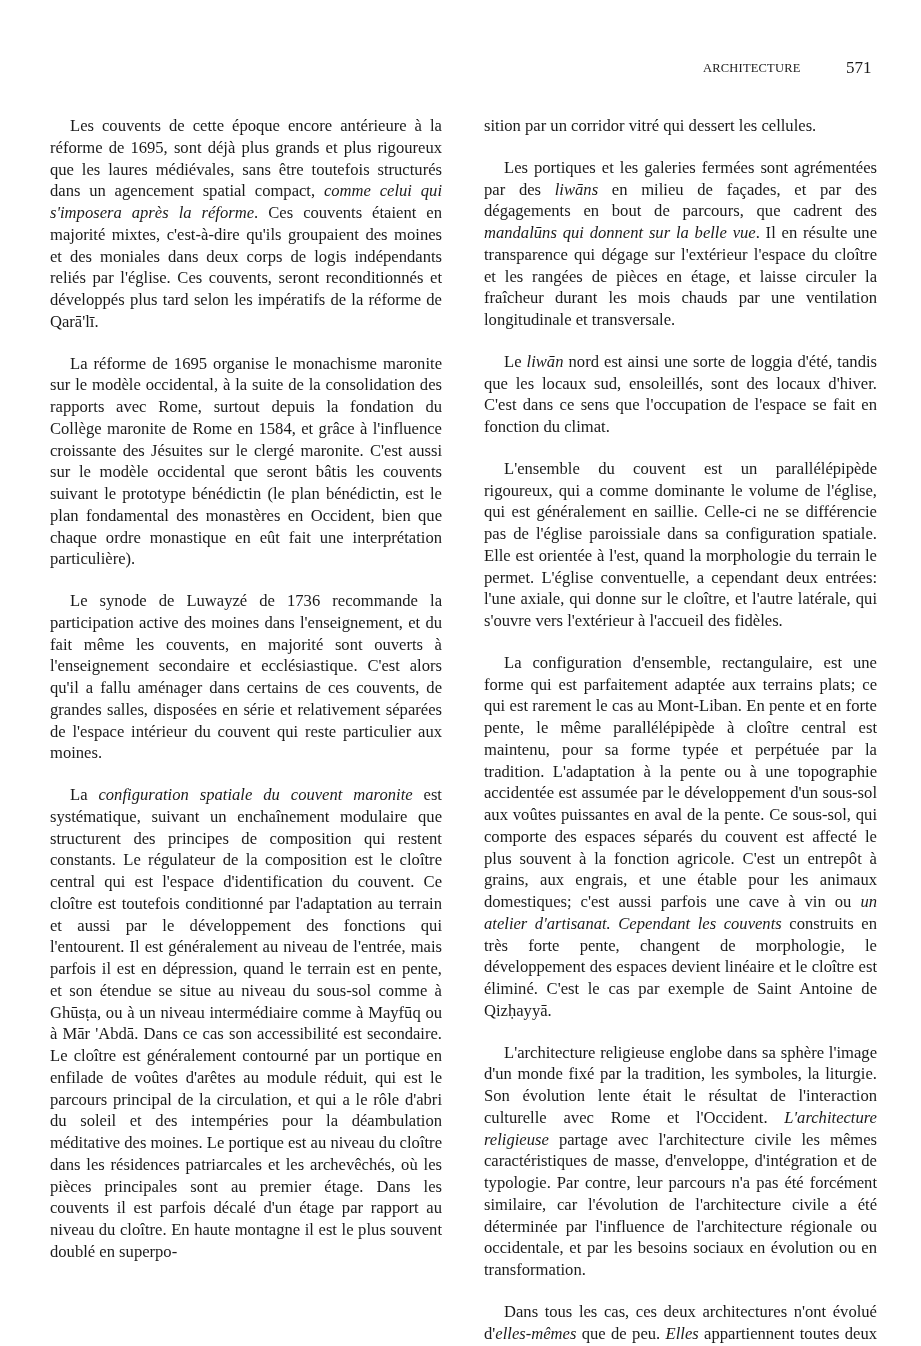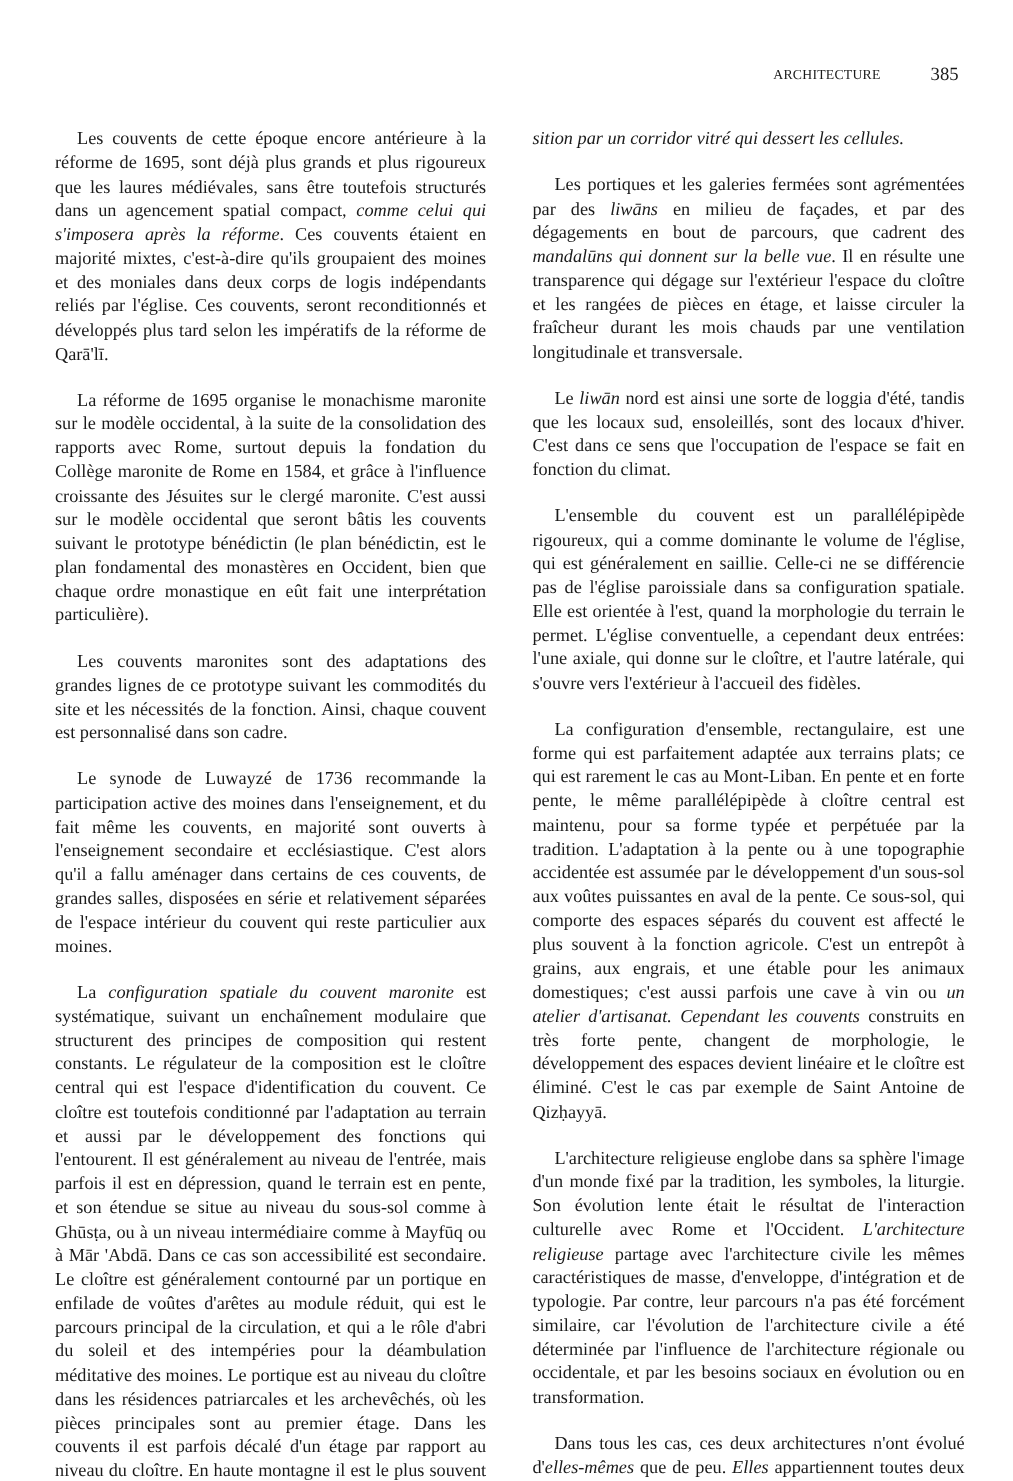--- a/index.html
+++ b/index.html
@@ -6,37 +6,36 @@
   body { width: 921px; height: 1346px; position: relative; overflow: hidden;
          font-family: "Liberation Serif", "DejaVu Serif", serif; color: #1a1a1a; }
   .running-head { position: absolute; top: 58px; left: 0; width: 754px; height: 22px; }
   .rh-title { position: absolute; left: 703px; top: 3px; font-size: 12.5px; letter-spacing: 0.2px; }
   .rh-page { position: absolute; left: 846px; top: 0px; font-size: 17px; }
   .column { position: absolute; top: 115px; width: 392px; font-size: 16.6px; line-height: 21.75px;
             text-align: justify; hyphens: manual; }
   .col-left { left: 50px; }
   .col-right { left: 484px; width: 393px; }
   .column p { margin: 0; text-indent: 20px; }
-  .column p.cont { text-indent: 0; font-style: italic; }
+  .column p.cont { text-indent: 0; }
   .column p + p { margin-top: 20px; }
   em { font-style: italic; }
 </style>
 </head>
 <body>
 
 <div class="page">
   <div class="running-head">
     <span class="rh-title">ARCHITECTURE</span>
-    <span class="rh-page">385</span>
+    <span class="rh-page">571</span>
   </div>
 
   <div class="column col-left">
       <p><span>Les couvents de cette époque encore antérieure à la réforme de 1695, sont déjà plus grands et plus rigoureux que les laures médiévales, sans être toutefois structurés dans un agencement spatial compact, </span><em>comme celui qui s'imposera après la réforme</em><span>. Ces couvents étaient en majorité mixtes, c'est-à-dire qu'ils groupaient des moines et des moniales dans deux corps de logis indépendants reliés par l'église. Ces couvents, seront reconditionnés et développés plus tard selon les impératifs de la réforme de Qarā'lī.</span></p>
       <p><span>La réforme de 1695 organise le monachisme maronite sur le modèle occidental, à la suite de la consolidation des rapports avec Rome, surtout depuis la fondation du Collège maronite de Rome en 1584, et grâce à l'influence croissante des Jésuites sur le clergé maronite. C'est aussi sur le modèle occidental que seront bâtis les couvents suivant le prototype bénédictin (le plan bénédictin, est le plan fondamental des monastères en Occident, bien que chaque ordre monastique en eût fait une interprétation particulière).</span></p>
-      <p><span>Les couvents maronites sont des adaptations des grandes lignes de ce prototype suivant les commodités du site et les nécessités de la fonction. Ainsi, chaque couvent est personnalisé dans son cadre.</span></p>
       <p><span>Le synode de Luwayzé de 1736 recommande la participation active des moines dans l'enseignement, et du fait même les couvents, en majorité sont ouverts à l'enseignement secondaire et ecclésiastique. C'est alors qu'il a fallu aménager dans certains de ces couvents, de grandes salles, disposées en série et relativement séparées de l'espace intérieur du couvent qui reste particulier aux moines.</span></p>
       <p><span>La </span><em>configuration spatiale du couvent maronite</em><span> est systématique, suivant un enchaînement modulaire que structurent des principes de composition qui restent constants. Le régulateur de la composition est le cloître central qui est l'espace d'identification du couvent. Ce cloître est toutefois conditionné par l'adaptation au terrain et aussi par le développement des fonctions qui l'entourent. Il est généralement au niveau de l'entrée, mais parfois il est en dépression, quand le terrain est en pente, et son étendue se situe au niveau du sous-sol comme à Ghūsṭa, ou à un niveau intermédiaire comme à Mayfūq ou à Mār 'Abdā. Dans ce cas son accessibilité est secondaire. Le cloître est généralement contourné par un portique en enfilade de voûtes d'arêtes au module réduit, qui est le parcours principal de la circulation, et qui a le rôle d'abri du soleil et des intempéries pour la déambulation méditative des moines. Le portique est au niveau du cloître dans les résidences patriarcales et les archevêchés, où les pièces principales sont au premier étage. Dans les couvents il est parfois décalé d'un étage par rapport au niveau du cloître. En haute montagne il est le plus souvent doublé en superpo-</span></p>
     </div>
   <div class="column col-right">
       <p class="cont"><span>sition par un corridor vitré qui dessert les cellules.</span></p>
       <p><span>Les portiques et les galeries fermées sont agrémentées par des </span><em>liwāns</em><span> en milieu de façades, et par des dégagements en bout de parcours, que cadrent des </span><em>mandalūns qui donnent sur la belle vue</em><span>. Il en résulte une transparence qui dégage sur l'extérieur l'espace du cloître et les rangées de pièces en étage, et laisse circuler la fraîcheur durant les mois chauds par une ventilation longitudinale et transversale.</span></p>
       <p><span>Le </span><em>liwān</em><span> nord est ainsi une sorte de loggia d'été, tandis que les locaux sud, ensoleillés, sont des locaux d'hiver. C'est dans ce sens que l'occupation de l'espace se fait en fonction du climat.</span></p>
       <p><span>L'ensemble du couvent est un parallélépipède rigoureux, qui a comme dominante le volume de l'église, qui est généralement en saillie. Celle-ci ne se différencie pas de l'église paroissiale dans sa configuration spatiale. Elle est orientée à l'est, quand la morphologie du terrain le permet. L'église conventuelle, a cependant deux entrées: l'une axiale, qui donne sur le cloître, et l'autre latérale, qui s'ouvre vers l'extérieur à l'accueil des fidèles.</span></p>
       <p><span>La configuration d'ensemble, rectangulaire, est une forme qui est parfaitement adaptée aux terrains plats; ce qui est rarement le cas au Mont-Liban. En pente et en forte pente, le même parallélépipède à cloître central est maintenu, pour sa forme typée et perpétuée par la tradition. L'adaptation à la pente ou à une topographie accidentée est assumée par le développement d'un sous-sol aux voûtes puissantes en aval de la pente. Ce sous-sol, qui comporte des espaces séparés du couvent est affecté le plus souvent à la fonction agricole. C'est un entrepôt à grains, aux engrais, et une étable pour les animaux domestiques; c'est aussi parfois une cave à vin ou </span><em>un atelier d'artisanat. Cependant les couvents</em><span> construits en très forte pente, changent de morphologie, le développement des espaces devient linéaire et le cloître est éliminé. C'est le cas par exemple de Saint Antoine de Qizḥayyā.</span></p>
       <p><span>L'architecture religieuse englobe dans sa sphère l'image d'un monde fixé par la tradition, les symboles, la liturgie. Son évolution lente était le résultat de l'interaction culturelle avec Rome et l'Occident. </span><em>L'architecture religieuse</em><span> partage avec l'architecture civile les mêmes caractéristiques de masse, d'enveloppe, d'intégration et de typologie. Par contre, leur parcours n'a pas été forcément similaire, car l'évolution de l'architecture civile a été déterminée par l'influence de l'architecture régionale ou occidentale, et par les besoins sociaux en évolution ou en transformation.</span></p>

